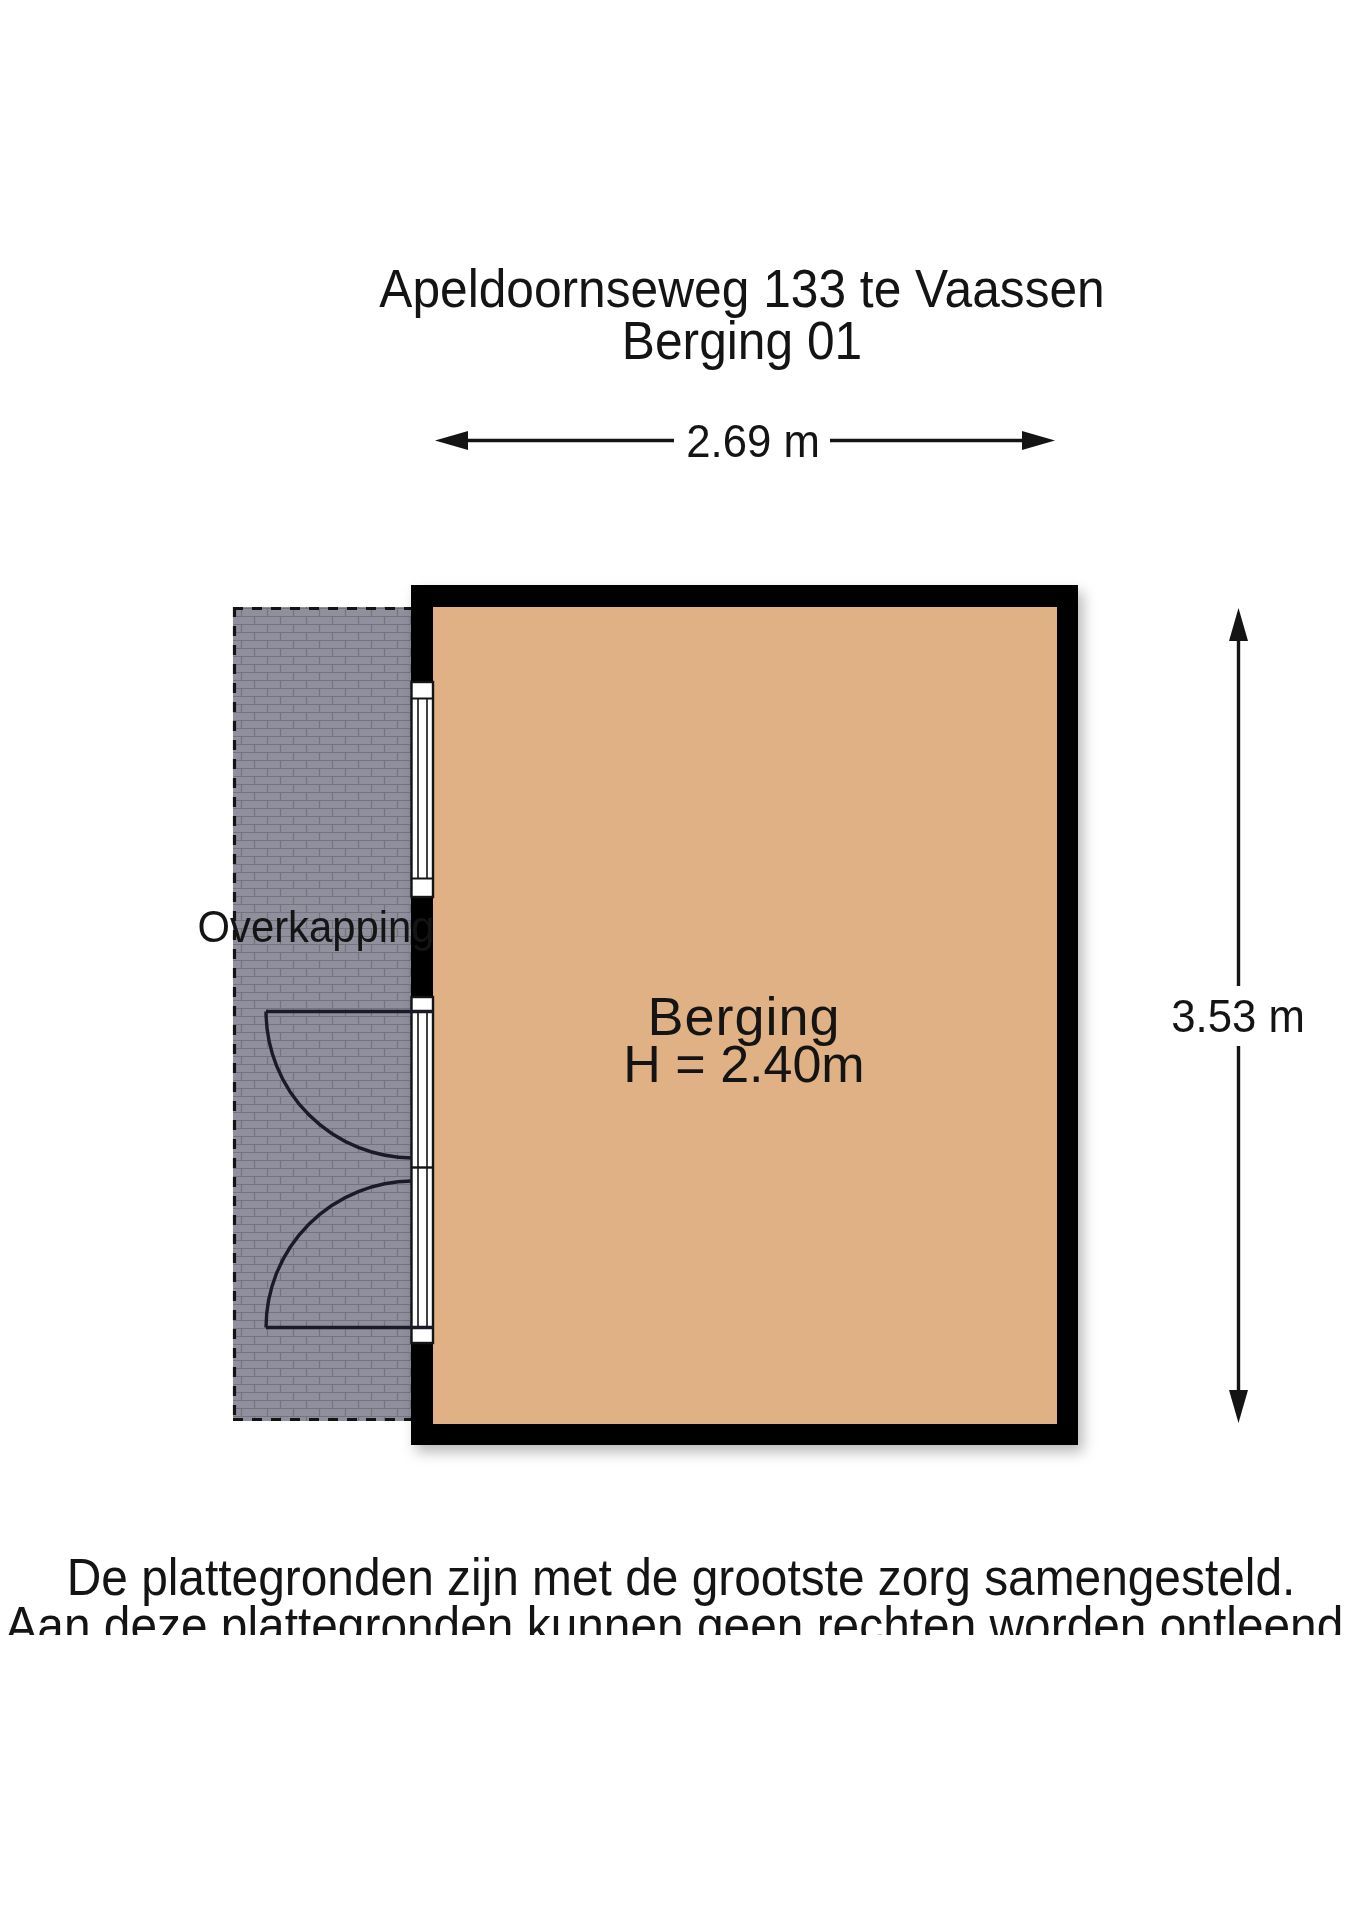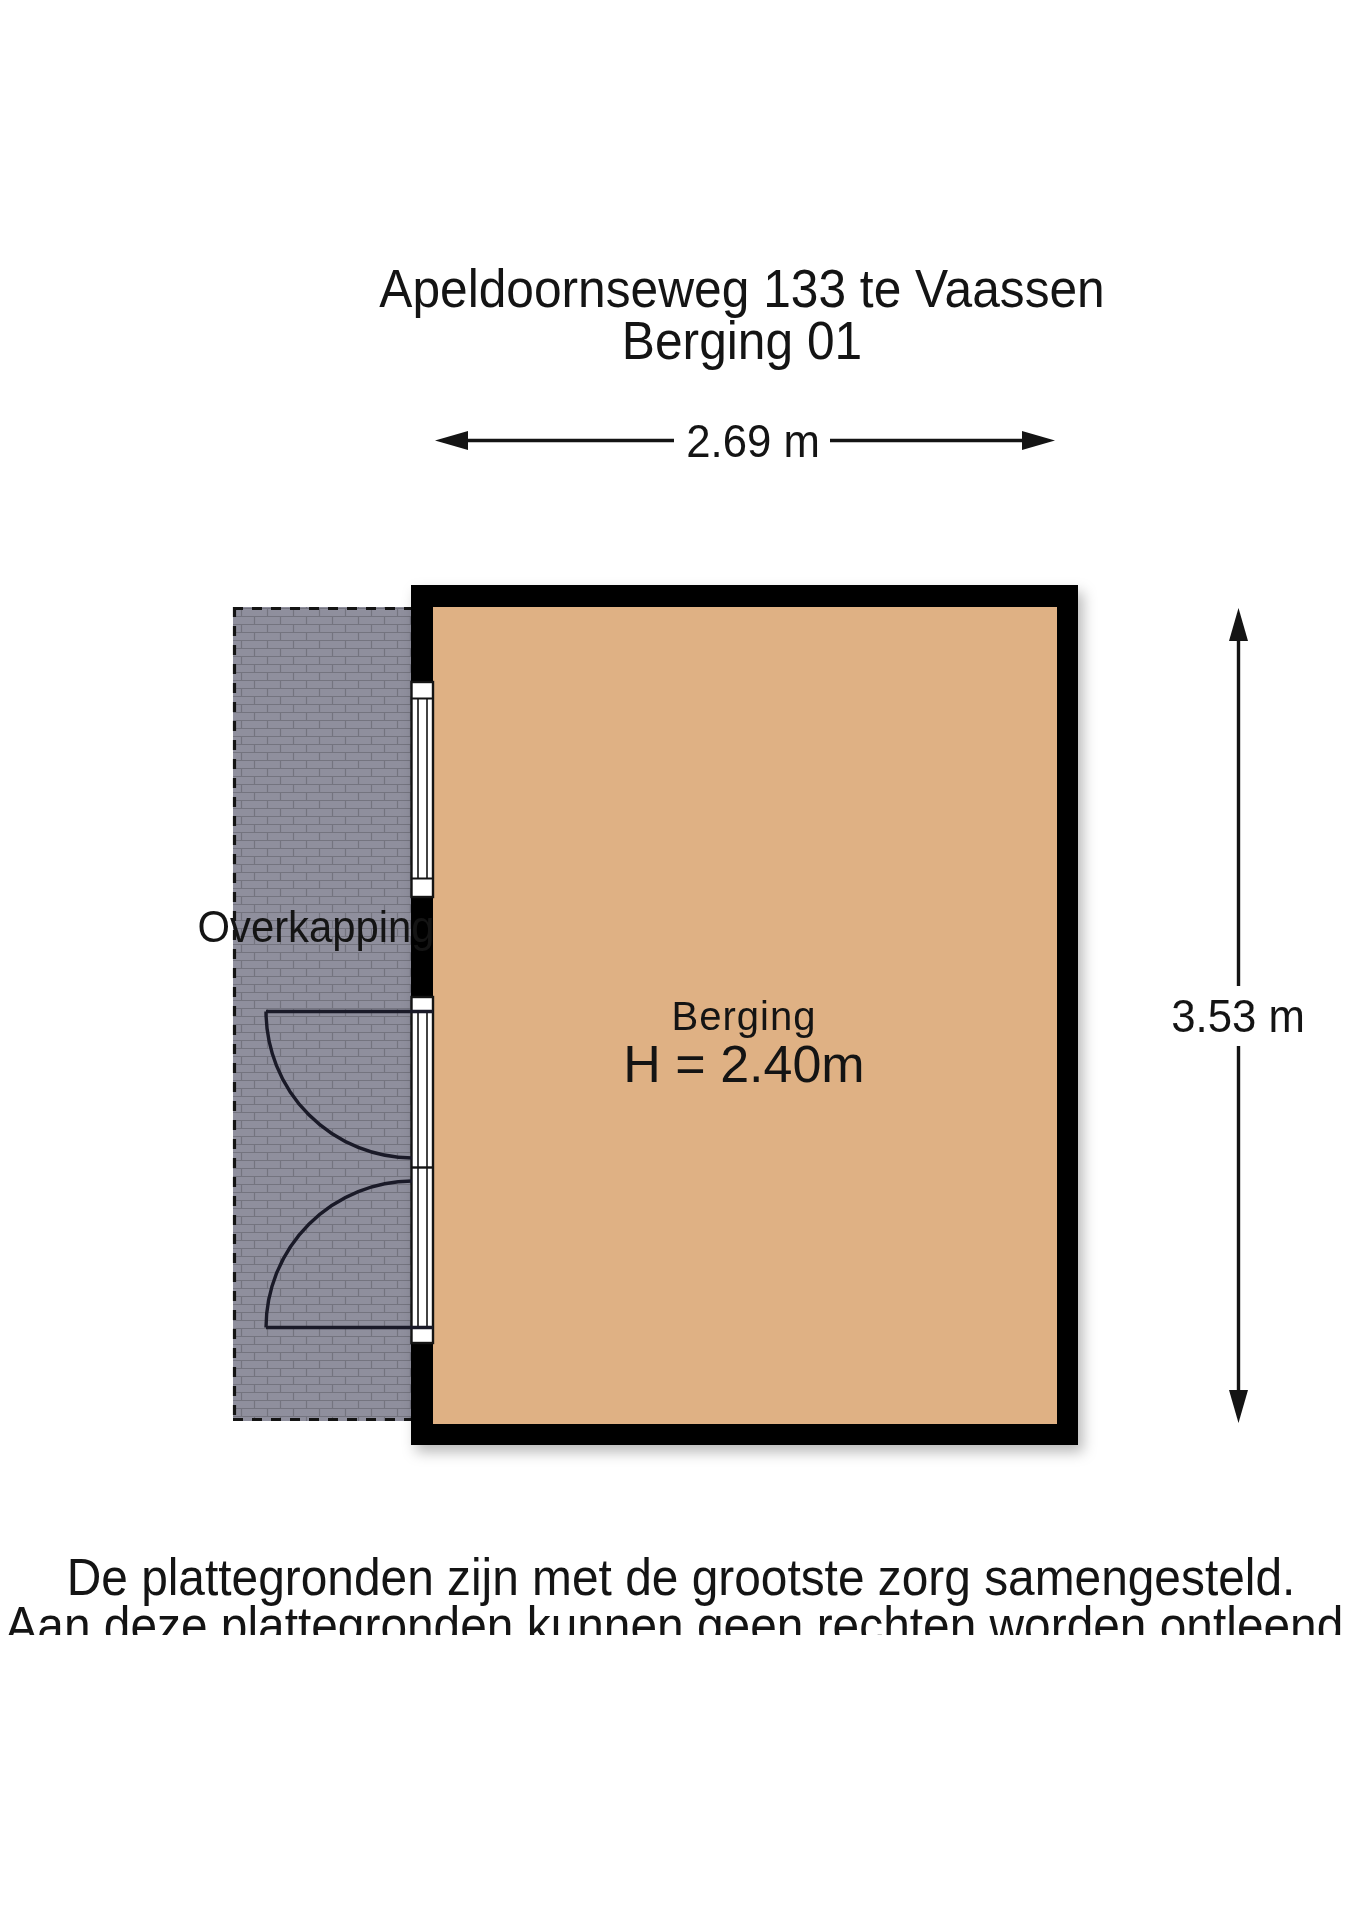--- a/index.html
+++ b/index.html
@@ -30,21 +30,21 @@
     font-size:44px;
     transform:translate(-50%,-50%) scaleX(0.95);
     z-index:3;
   }
   .room-label{
     left:744px;top:1040px;
     text-align:center;
     transform:translate(-50%,-50%);
     line-height:48px;
   }
-  .room-label .room-name{font-size:40px;letter-spacing:1px;}
+  .room-label .room-name{font-size:54px;letter-spacing:1px;}
   .room-label .room-height{font-size:52px;}
   .disclaimer{
     left:681px;top:1553px;
     font-size:52px;line-height:48px;
     text-align:center;
     transform:translateX(-50%) scaleX(0.92);
   }
 </style>
 </head>
 <body>

